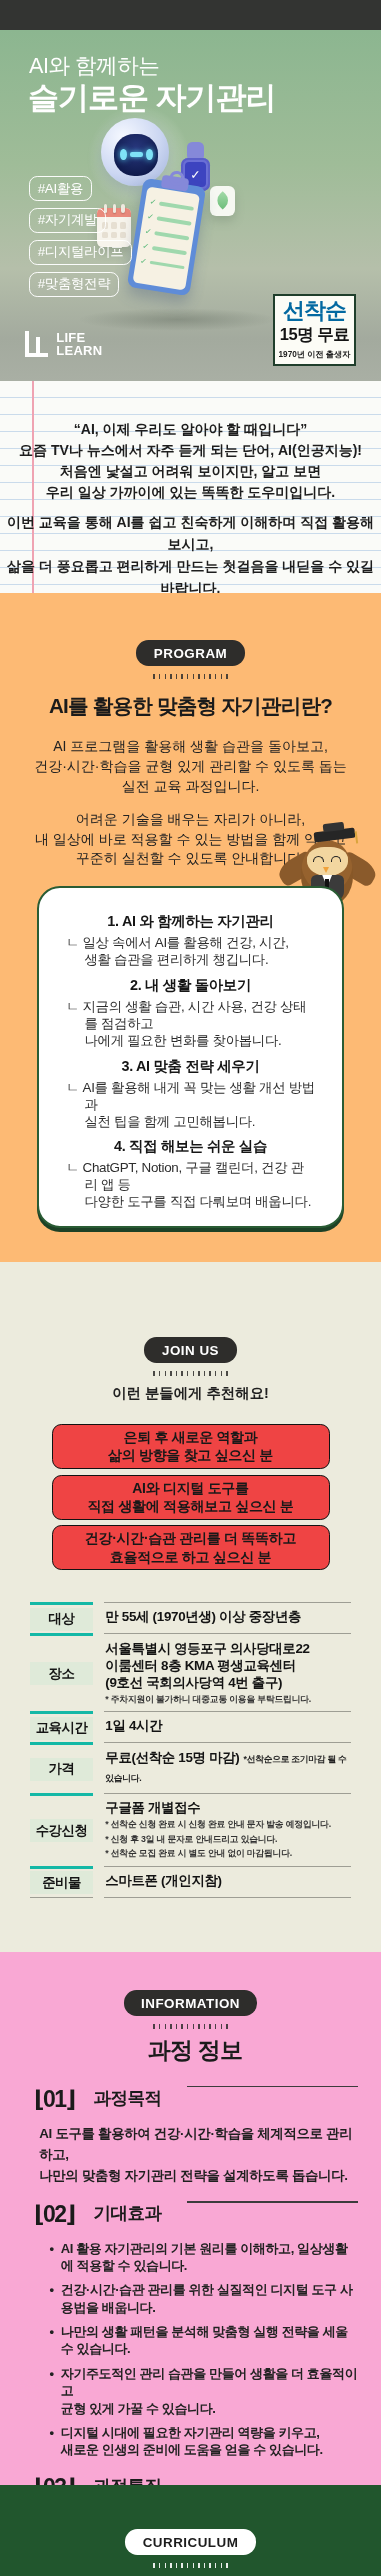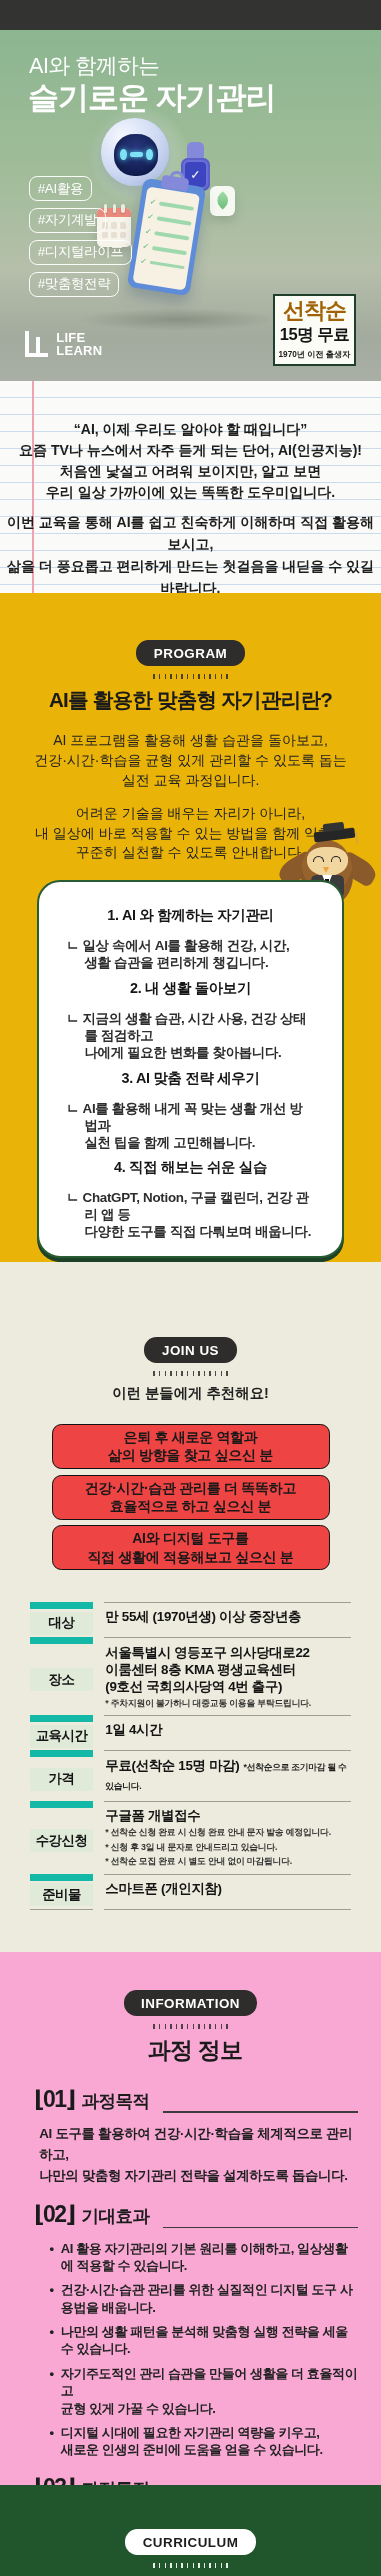--- a/index.html
+++ b/index.html
@@ -18,21 +18,21 @@
   .hashtags { position:absolute; left:29px; top:146px; margin:0; padding:0; list-style:none; display:flex; flex-direction:column; gap:6.7px; }
   .hashtags li { width:fit-content; border:1.3px solid rgba(255,255,255,.95); border-radius:8.2px; color:#fff;
     padding:2.6px 7.7px; font-size:13.4px; font-weight:500; letter-spacing:-0.3px; }
   .lifelearn { position:absolute; left:25px; top:301px; display:flex; align-items:center; gap:6.2px; color:#fff; }
   .logo-mark { position:relative; width:25px; height:26px; }
   .logo-mark::before { content:""; position:absolute; left:0; top:0; width:12.4px; height:21.6px; border-left:4.6px solid #fff; border-bottom:4.6px solid #fff; }
   .logo-mark::after  { content:""; position:absolute; left:11.3px; top:6.2px; width:8.2px; height:15.5px; border-left:4.6px solid #fff; border-bottom:4.6px solid #fff; }
   .logo-text { font-size:13px; font-weight:900; line-height:1.02; letter-spacing:0.3px; }
   .first-badge { position:absolute; left:273px; top:264px; width:79px; height:68px; background:#fcfcf6;
     border:2.6px solid #1f3e2b; display:flex; flex-direction:column; align-items:center; justify-content:center; text-align:center; }
-  .fb1 { font-size:22px; font-weight:900; color:#a16207; line-height:1; letter-spacing:-1px; }
+  .fb1 { font-size:22px; font-weight:900; color:#0369a1; line-height:1; letter-spacing:-1px; }
   .fb2 { font-size:16.5px; font-weight:900; color:#141414; margin-top:1.5px; letter-spacing:-0.5px; }
   .fb3 { font-size:8.2px; font-weight:700; color:#222; margin-top:2.6px; }
 
   
   .glow { position:absolute; left:87px; top:75px; width:103px; height:103px; border-radius:50%;
     background:radial-gradient(circle, rgba(255,255,255,.6), rgba(255,255,255,0) 70%); }
   .floor-shadow { position:absolute; left:77px; top:278px; width:201px; height:23px; border-radius:50%;
     background:radial-gradient(ellipse, rgba(55,65,55,.28), transparent 70%); }
   .robot { position:absolute; left:101px; top:88px; width:68px; height:68px; border-radius:50%;
     background:radial-gradient(circle at 32% 28%, #f5f8ff, #ccd7f2 55%, #9fb0da); box-shadow:0 6.2px 13.4px rgba(70,90,140,.25); }
@@ -78,27 +78,27 @@
   .pill-badge { width:fit-content; margin:0 auto; background:#2e2d2b; color:#fff; border-radius:12.4px;
     padding:5.7px 17.5px; font-size:13.4px; font-weight:700; letter-spacing:0.5px; }
   .pill-badge.white { background:#fff; color:#1d1d1d; }
   .ticks { display:flex; gap:4.1px; justify-content:center; margin-top:7.2px; }
   .ticks span { width:1.5px; height:5.7px; background:#2e2d2b; opacity:.85; }
   .ticks.light span { background:#fff; opacity:.9; }
   .sec-title { text-align:center; font-size:20.6px; font-weight:900; color:#1b1b1b; letter-spacing:-0.8px; margin-top:6.2px; }
   .sec-para { text-align:center; font-size:14px; line-height:19.6px; font-weight:500; color:#222; margin-top:8.2px; }
 
   
-  .program { height:669px; background:#eab308; padding-top:47px; position:relative; overflow:hidden; }
+  .program { height:669px; background:#fdba74; padding-top:47px; position:relative; overflow:hidden; }
   .kp-wrap { margin-top:20.6px; }
   .kp-card { position:relative; width:307px; margin:17.5px 0 0 37px; background:#fff; border:2.6px solid #2a5c34;
     border-radius:23px; box-shadow:0 4.1px 0 #1d4126; padding:24px 27px 15.5px; box-sizing:border-box; }
   .kp-item + .kp-item { margin-top:7.7px; }
   .kp-title { font-size:14.4px; font-weight:800; color:#161616; letter-spacing:-0.3px;text-align:center; }
-  .kp-body { margin-top:12px; font-size:13.4px; line-height:17px; font-weight:700; color:#2d2d2d; padding-left:18.5px; text-indent:-18.5px; letter-spacing:-0.3px; }
+  .kp-body { margin-top:3px; font-size:13.4px; line-height:17px; font-weight:400; color:#2d2d2d; padding-left:18.5px; text-indent:-18.5px; letter-spacing:-0.3px; }
 
   
   .owl { position:absolute; right:7.2px; top:229px; width:93px; height:100px; }
   .owl-wing { position:absolute; width:38px; height:21.6px; background:#8a5a2b; border-radius:50% 6.2px 50% 6.2px; top:36px; }
   .owl-wing.l { left:-3.1px; transform:rotate(150deg); }
   .owl-wing.r { right:-3.1px; transform:rotate(30deg) scaleX(-1); }
   .owl-body { position:absolute; left:20.6px; top:17.5px; width:52px; height:66px; background:#96622e;
     border-radius:50% 50% 46% 46%; box-shadow:inset 0 -14.4px 0 rgba(60,35,10,.15); }
   .owl-face { position:absolute; left:5.2px; top:7.2px; width:41px; height:29px; background:#f2d6a0;
     border-radius:50% 50% 60% 60%; display:flex; justify-content:center; gap:7.2px; padding-top:9.3px; box-sizing:border-box; }
@@ -115,35 +115,35 @@
 
   
   .join { height:690px; background:#ecebdd; padding-top:75px; overflow:hidden; }
   .join .sec-title { font-size:21.6px; }
   .join-sub { text-align:center; font-size:14.4px; font-weight:600; color:#1f1f1f; margin-top:8px; }
   .join-cards { width:278px; margin:20.6px auto 0; display:flex; flex-direction:column; gap:5.7px; }
   .join-card { background:#ef4444; border:1.8px solid #121212; border-radius:9.3px; height:43px; display:flex; align-items:center;
     justify-content:center; text-align:center; font-size:14px; font-weight:800; color:#181818; line-height:18.5px; letter-spacing:-0.3px; }
   .info-table { width:321px; margin:32px auto 0; }
   .info-row { display:flex; }
-  .info-label { width:63px; border-top:7px solid #14b8a6; padding:2.6px 0; display:flex;align-items:center; }
+  .info-label { width:63px; border-top:3px solid #14b8a6; padding:2.6px 0; display:flex;align-items:center; }
   .info-label .cell { flex:1; min-height:23px; background:#dfead9; display:flex; align-items:center; justify-content:center;
     font-size:13.4px; font-weight:800; color:#151515; letter-spacing:-0.5px; }
   .info-value { flex:1; border-top:1px solid #9e9e94; margin-left:11.3px; padding:5.2px 0 6.2px 1px; }
   .iv-main { font-size:13.4px; font-weight:800; color:#131313; line-height:17px; letter-spacing:-0.3px; }
   .iv-inline { font-size:8.8px; font-weight:700; color:#222; margin-left:4.1px; letter-spacing:-0.3px; }
   .iv-note { font-size:8.8px; font-weight:600; color:#333; line-height:12.4px; margin-top:2.1px; letter-spacing:-0.2px; }
   .info-close { display:flex; } .info-close .a { width:63px; border-top:1px solid #9e9e94; }
   .info-close .b { flex:1; margin-left:11.3px; border-top:1px solid #9e9e94; }
 
   
   .information { height:533px; background:#f9a8d4; padding-top:38px; overflow:hidden; }
   .information .sec-title { font-size:23px;padding-left:9px; }
   .num-block { margin:15.5px 23px 0 34px; }
-  .num-heading { display:flex; align-items:flex-end; gap:7px; }
+  .num-heading { display:flex; align-items:flex-start; gap:19px; }
   .nh-num { font-size:23px; font-weight:900; color:#1b1b1b; letter-spacing:-1.5px; }
   .nh-title { font-size:17.5px; font-weight:800; color:#1b1b1b; letter-spacing:-0.5px; }
   .nh-line { flex:1; height:1.3px; background:#3c3c3c; margin-left:6.2px; }
   .num-para { margin:10.3px 0 0 5.2px; font-size:13.4px; line-height:21px; font-weight:600; color:#1f1f1f; letter-spacing:-0.3px; }
   .blist { margin:11.3px 0 0 15.5px; padding:0; list-style:none; }
   .blist li { position:relative; padding-left:11.3px; font-size:13px; line-height:17.5px; font-weight:600; color:#222;
     margin-bottom:6.7px; letter-spacing:-0.4px; }
   .blist li::before { content:"•"; position:absolute; left:0; top:0; }
 
   
@@ -258,21 +258,21 @@
         <span></span>
         <span></span>
         <span></span>
         <span></span>
         <span></span>
         <span></span>
         <span></span>
         <span></span>
         <span></span>
       </div>
-    <h2 class="sec-title" style="margin-top:7px">AI를 활용한 맞춤형 자기관리란?</h2>
+    <h2 class="sec-title" style="margin-top:13px">AI를 활용한 맞춤형 자기관리란?</h2>
     <p class="sec-para">AI 프로그램을 활용해 생활 습관을 돌아보고,<br>건강·시간·학습을 균형 있게 관리할 수 있도록 돕는<br>실전 교육 과정입니다.</p>
     <p class="sec-para" style="margin-top:9.3px">어려운 기술을 배우는 자리가 아니라,<br>내 일상에 바로 적용할 수 있는 방법을 함께 익히고<br>꾸준히 실천할 수 있도록 안내합니다.</p>
 
 
     <div class="owl">
       <span class="owl-wing l"></span>
       <span class="owl-wing r"></span>
       <div class="owl-body">
         <div class="owl-face">
           <span class="owl-eye"></span>
@@ -328,24 +328,24 @@
         <span></span>
         <span></span>
         <span></span>
       </div>
     <div class="join-sub">이런 분들에게 추천해요!</div>
     <div class="join-cards" id="join-cards">
         <div class="join-card">
           <div>은퇴 후 새로운 역할과<br>삶의 방향을 찾고 싶으신 분</div>
         </div>
         <div class="join-card">
+          <div>AI와 디지털 도구를<br>직접 생활에 적용해보고 싶으신 분</div>
+        </div>
+        <div class="join-card">
           <div>건강·시간·습관 관리를 더 똑똑하고<br>효율적으로 하고 싶으신 분</div>
-        </div>
-        <div class="join-card">
-          <div>AI와 디지털 도구를<br>직접 생활에 적용해보고 싶으신 분</div>
         </div>
       </div>
     <div class="info-table" id="info-table">
         <div class="info-row">
           <div class="info-label">
             <div class="cell">대상</div>
           </div>
           <div class="info-value">
             <div class="iv-main"><span>만 55세 (1970년생) 이상 중장년층</span></div>
           </div>

